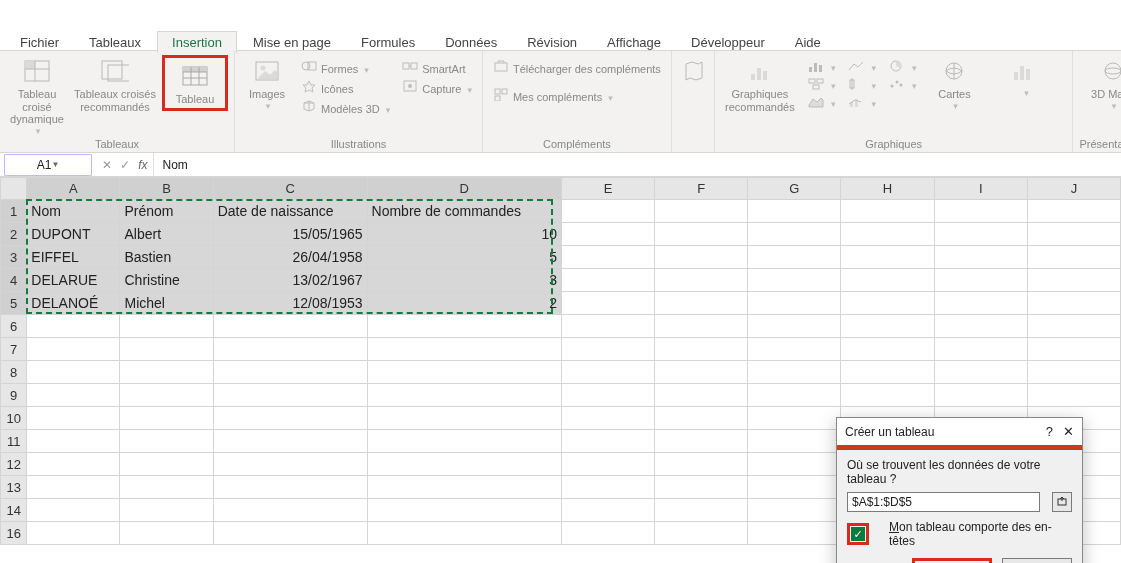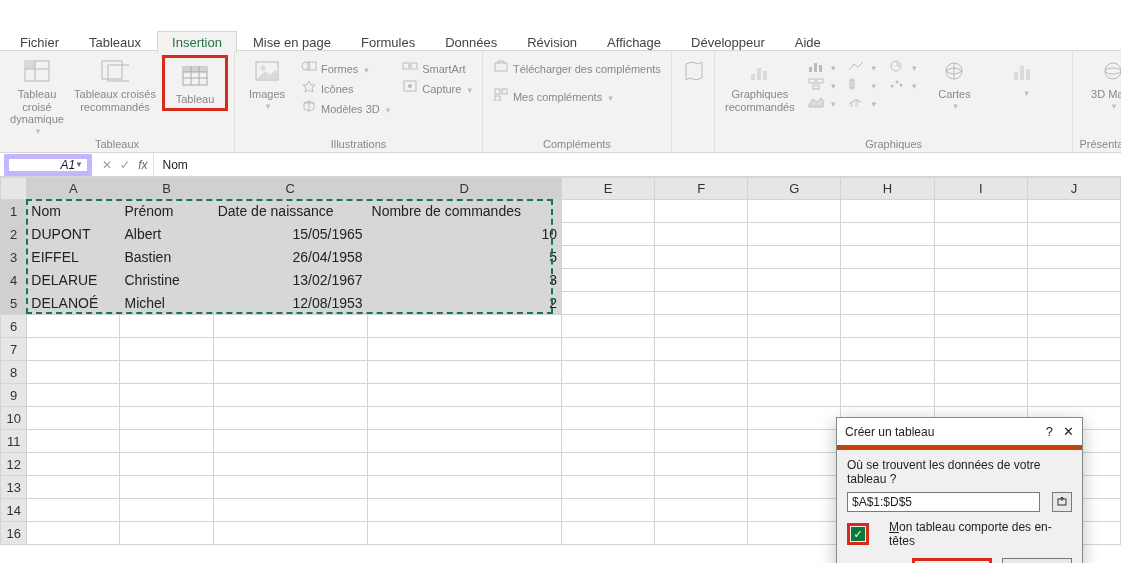--- a/index.html
+++ b/index.html
@@ -119,30 +119,29 @@
   .formula-bar {
     display: flex;
     align-items: center;
     height: 24px;
     border-bottom: 1px solid #d6d6d6;
     background: #fff;
   }
   .name-box {
     width: 88px;
     height: 22px;
-    border: 5px solid #c4b5fd;
+    border: 1px solid #c4b5fd;
     border-radius: 1px;
     margin: 0 4px;
     display: flex;
     align-items: center;
-    justify-content: flex-end;
+    justify-content: center;
     padding: 0 4px;
     font-size: 12px;
     color:#222;
-    font-style:italic;
   }
   .name-box .dd { font-size:8px; color:#666; }
   .fb-btns { display:flex; align-items:center; gap:8px; padding: 0 6px; color:#9a9a9a; }
   .fb-btns span { cursor:pointer; }
   .fx { font-style: italic; color:#666; }
   .formula-input {
     flex:1;
     padding: 0 8px;
     color:#222;
     border-left:1px solid #e1dfdd;

